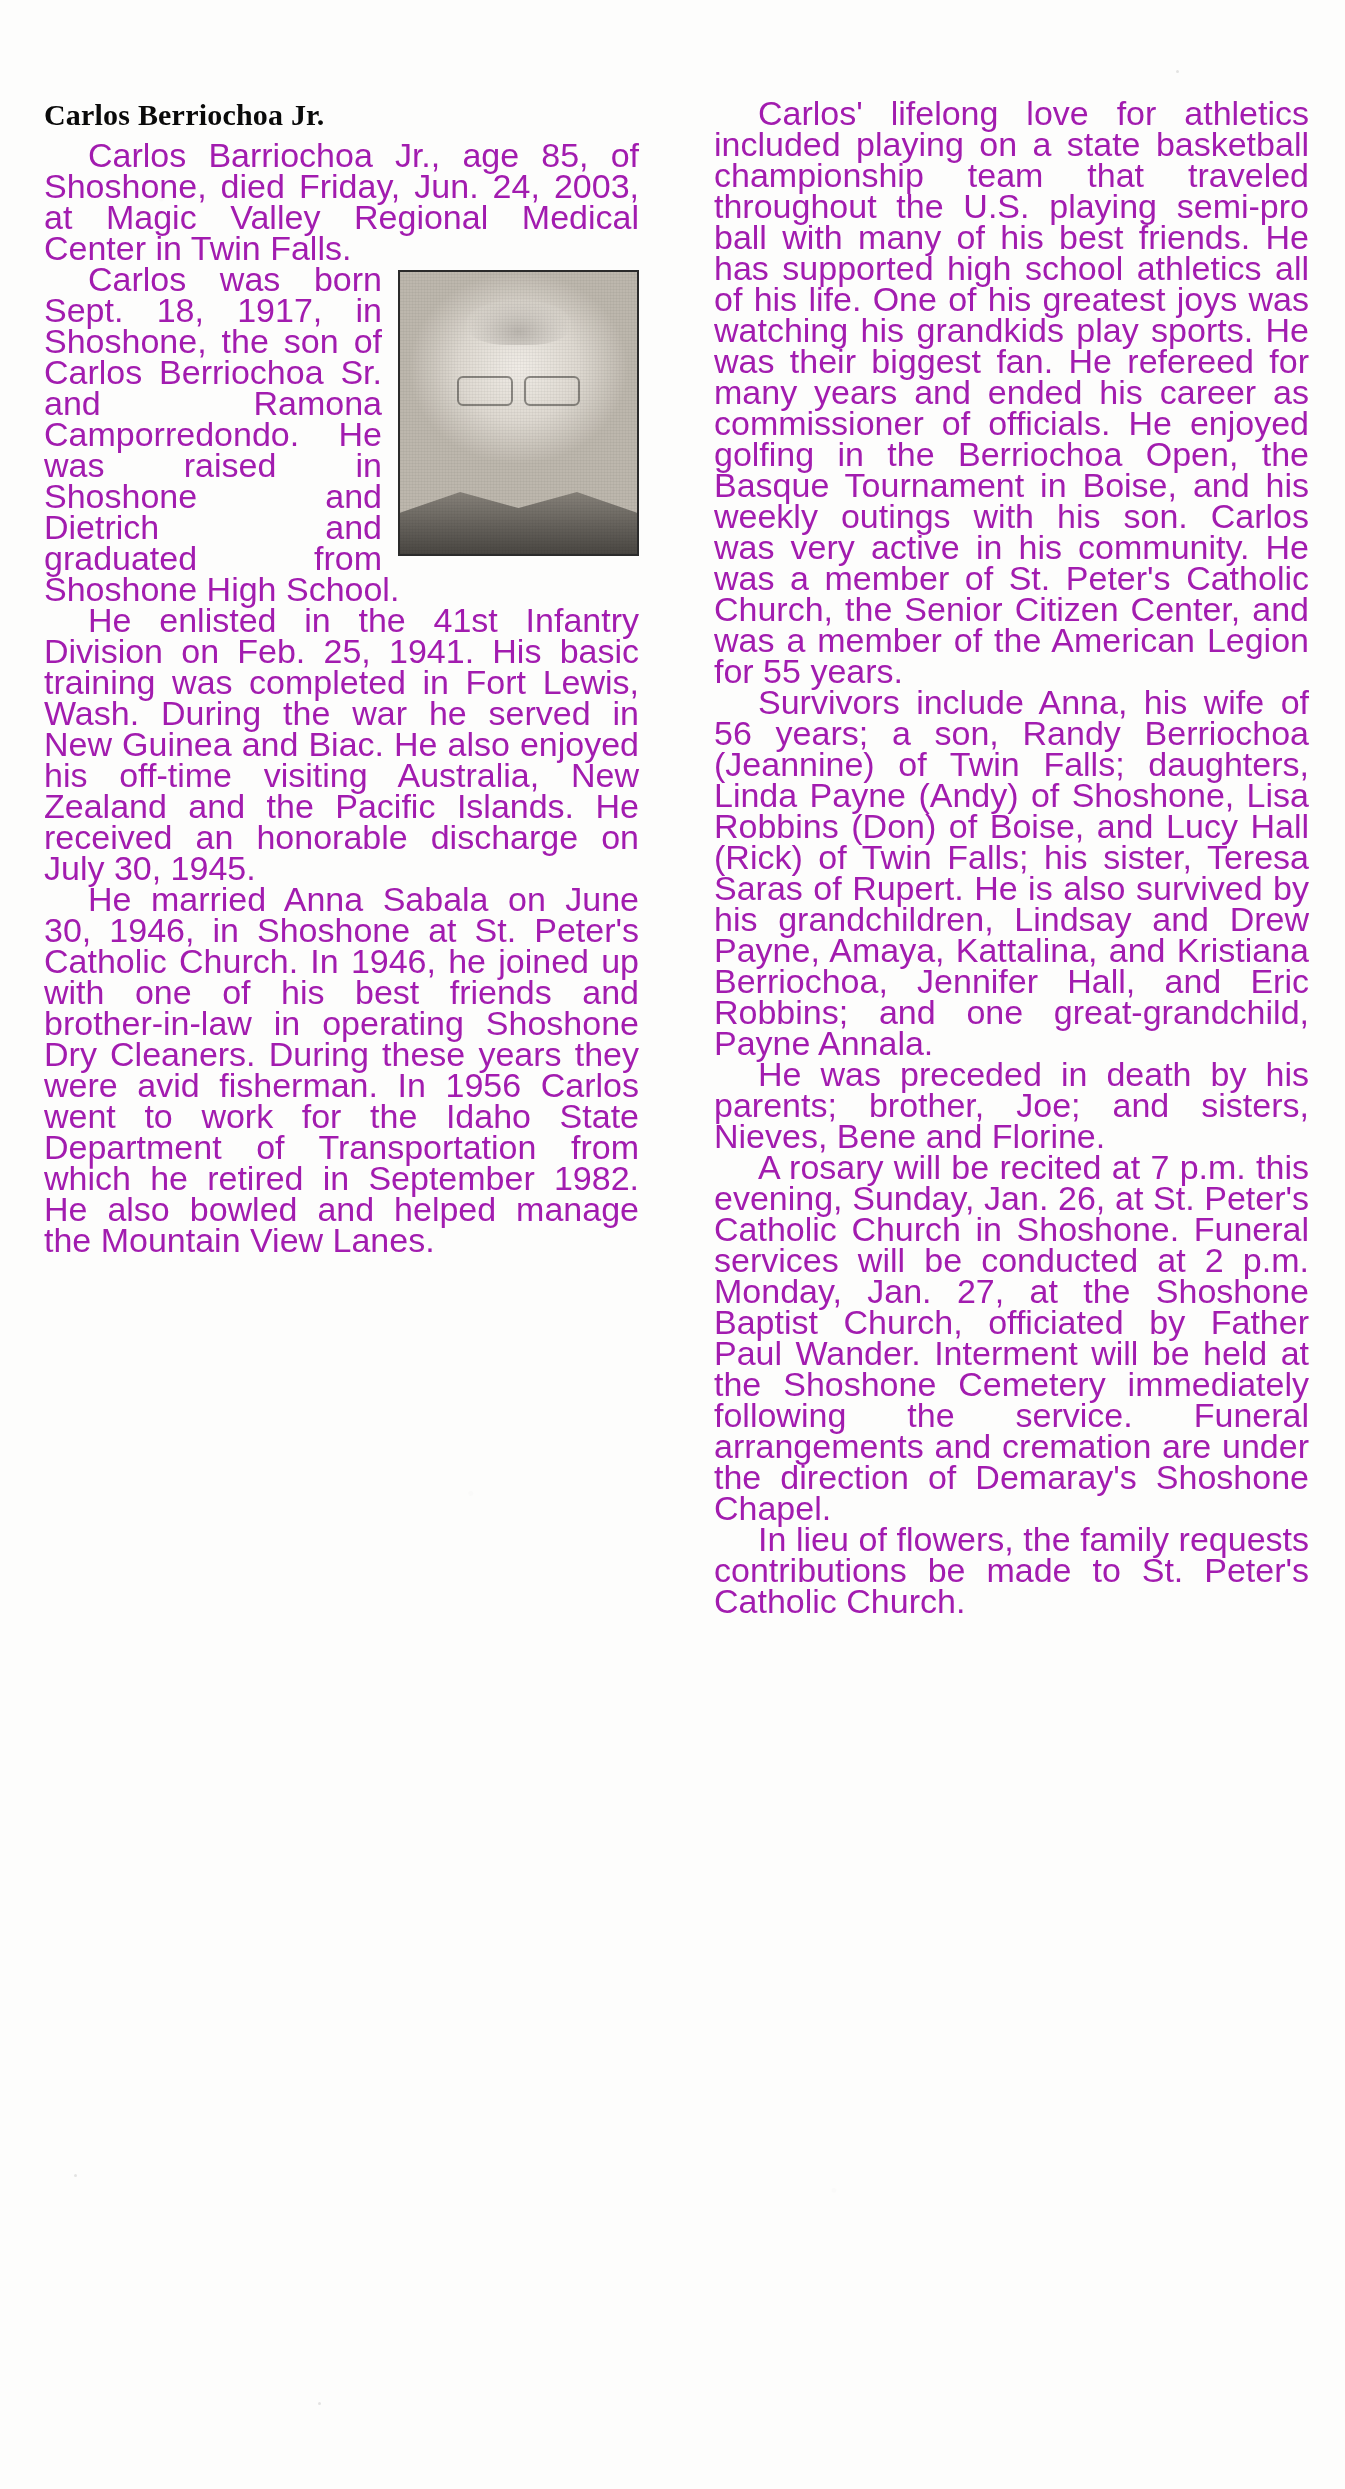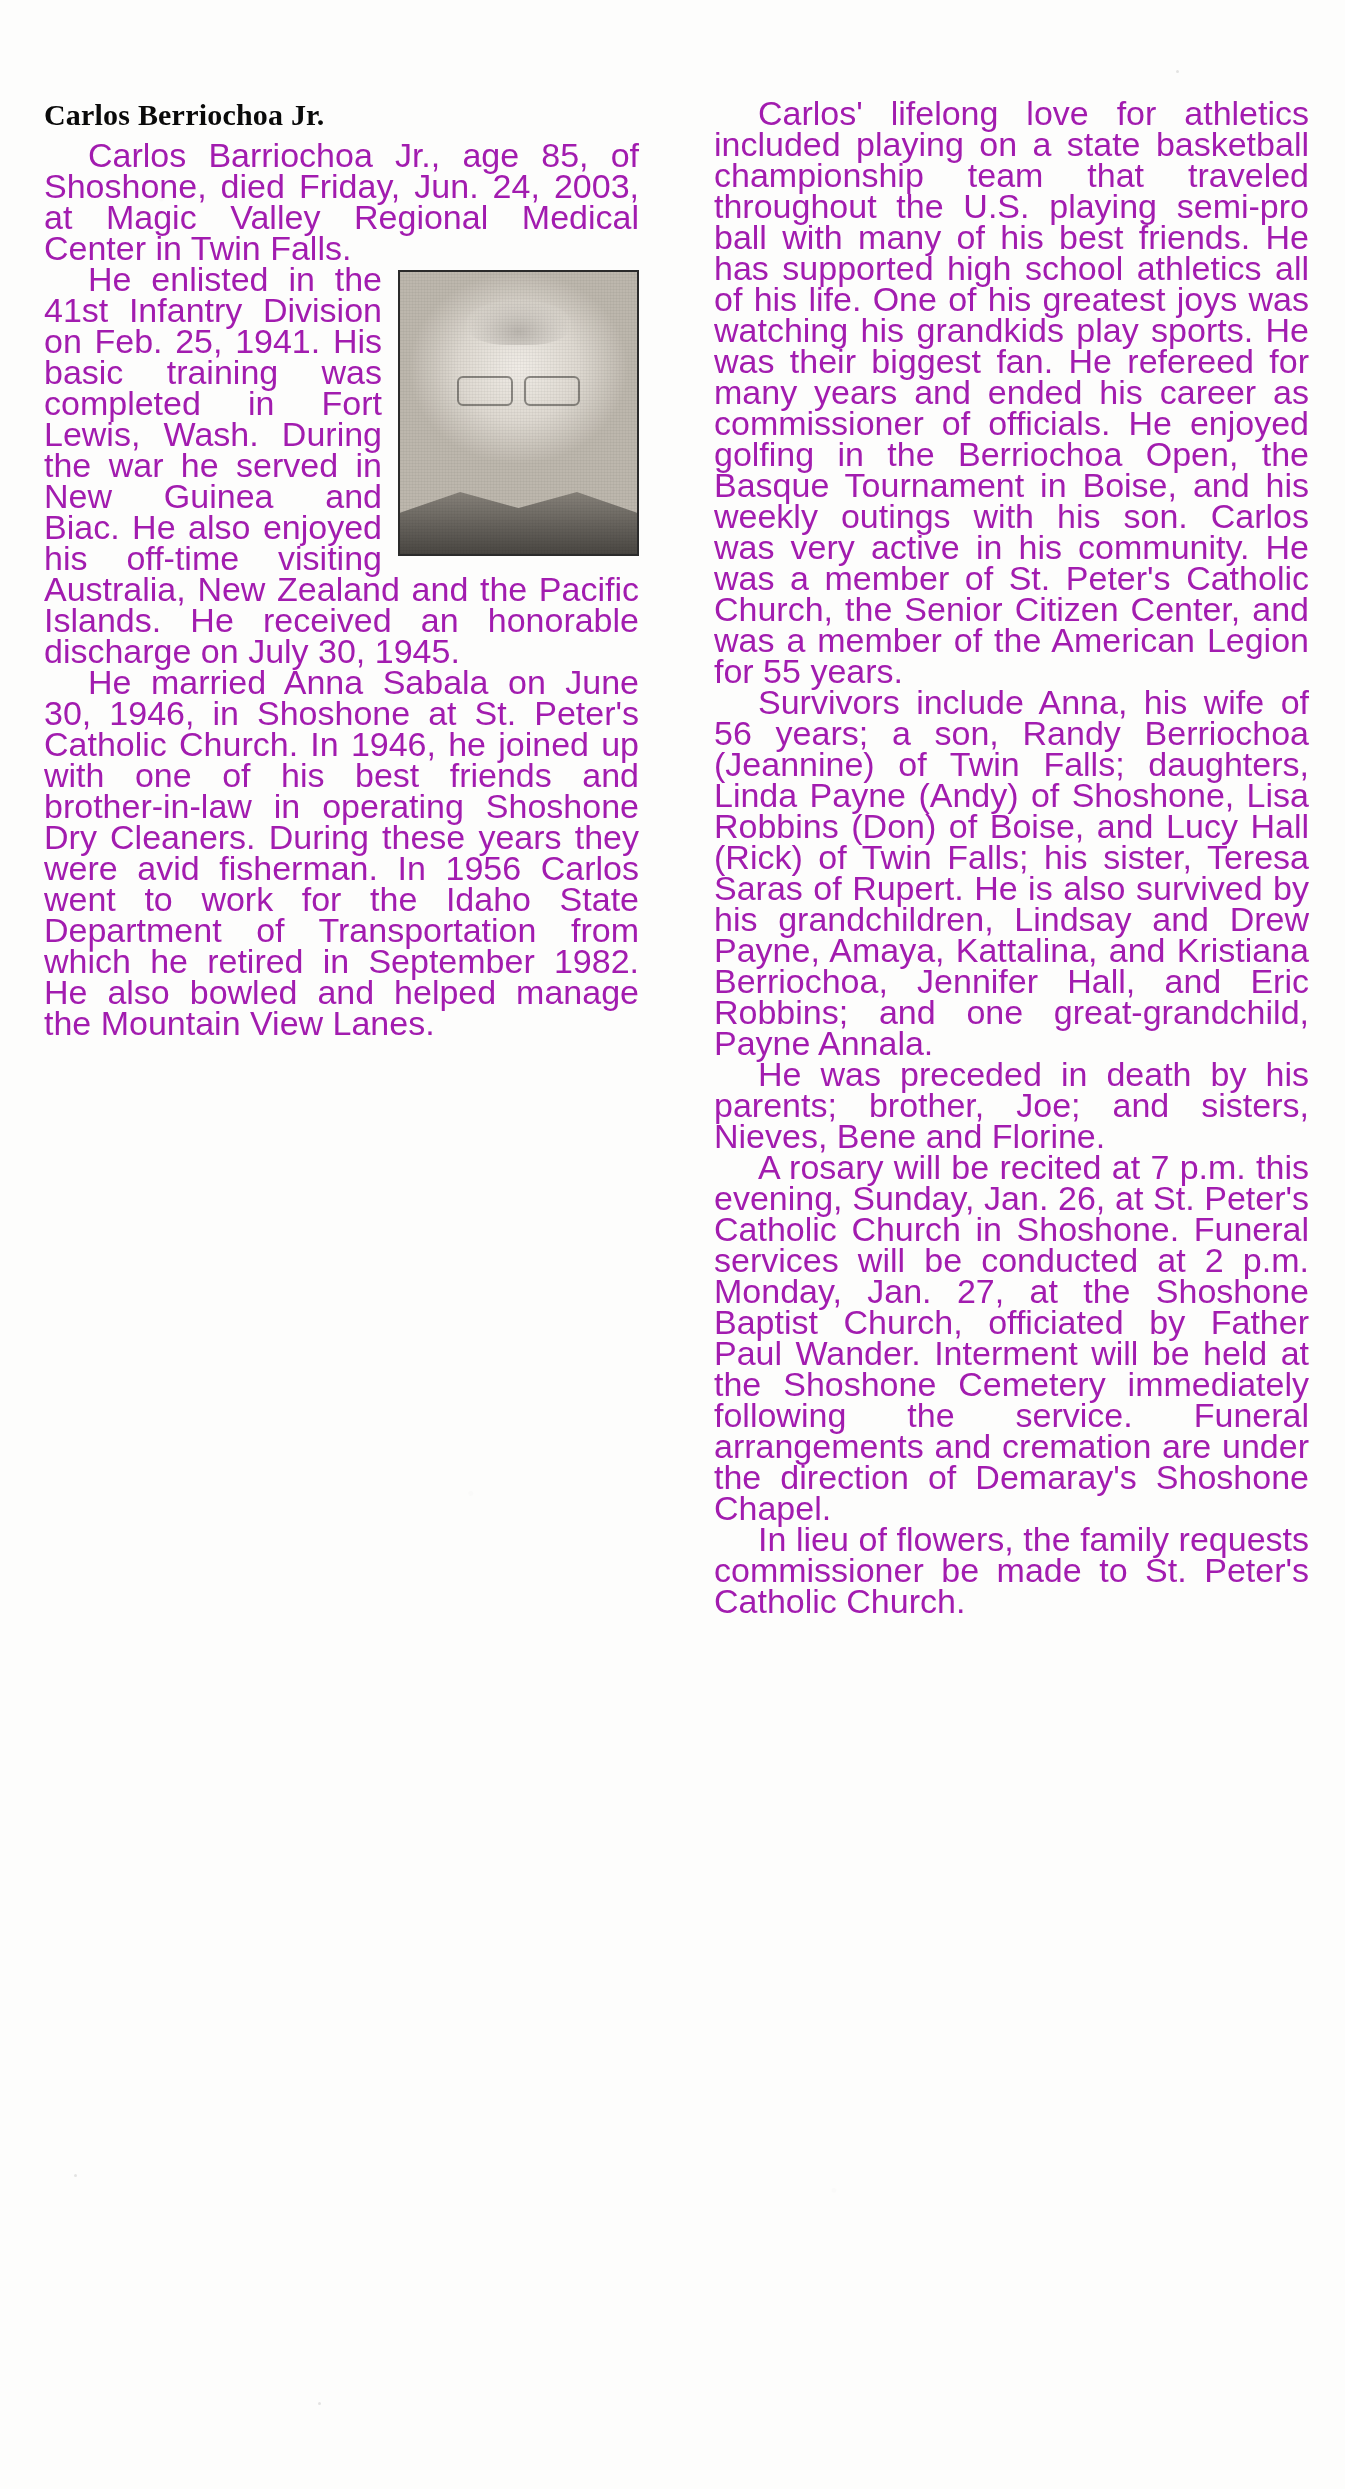--- a/index.html
+++ b/index.html
@@ -153,26 +153,27 @@
       <p class="body">Carlos Barriochoa Jr., age 85, of Shoshone, died Friday, Jun. 24, 2003, at Magic Valley Regional Medical Center in Twin Falls.</p>
 
       <div class="photo">
         <div class="portrait"></div>
         <div class="hairline"></div>
         <div class="glasses"></div>
         <div class="suit"></div>
         <div class="grain"></div>
       </div>
 
+      <p class="body">Carlos was born Sept. 18, 1917, in Shoshone, the son of Carlos Berriochoa Sr. and Ramona Camporredondo. He was raised in Shoshone and Dietrich and graduated from Shoshone High School.</p>
       <p class="body">He enlisted in the 41st Infantry Division on Feb. 25, 1941. His basic training was completed in Fort Lewis, Wash. During the war he served in New Guinea and Biac. He also enjoyed his off-time visiting Australia, New Zealand and the Pacific Islands. He received an honorable discharge on July 30, 1945.</p>
       <p class="body">He married Anna Sabala on June 30, 1946, in Shoshone at St. Peter's Catholic Church. In 1946, he joined up with one of his best friends and brother-in-law in operating Shoshone Dry Cleaners. During these years they were avid fisherman. In 1956 Carlos went to work for the Idaho State Department of Transportation from which he retired in September 1982. He also bowled and helped manage the Mountain View Lanes.</p>
     </div>
 
     <div class="col col-right">
       <p class="body">Carlos' lifelong love for athletics included playing on a state basketball championship team that traveled throughout the U.S. playing semi-pro ball with many of his best friends. He has supported high school athletics all of his life. One of his greatest joys was watching his grandkids play sports. He was their biggest fan. He refereed for many years and ended his career as commissioner of officials. He enjoyed golfing in the Berriochoa Open, the Basque Tournament in Boise, and his weekly outings with his son. Carlos was very active in his community. He was a member of St. Peter's Catholic Church, the Senior Citizen Center, and was a member of the American Legion for 55 years.</p>
       <p class="body">Survivors include Anna, his wife of 56 years; a son, Randy Berriochoa (Jeannine) of Twin Falls; daughters, Linda Payne (Andy) of Shoshone, Lisa Robbins (Don) of Boise, and Lucy Hall (Rick) of Twin Falls; his sister, Teresa Saras of Rupert. He is also survived by his grandchildren, Lindsay and Drew Payne, Amaya, Kattalina, and Kristiana Berriochoa, Jennifer Hall, and Eric Robbins; and one great-grandchild, Payne Annala.</p>
       <p class="body">He was preceded in death by his parents; brother, Joe; and sisters, Nieves, Bene and Florine.</p>
       <p class="body">A rosary will be recited at 7 p.m. this evening, Sunday, Jan. 26, at St. Peter's Catholic Church in Shoshone. Funeral services will be conducted at 2 p.m. Monday, Jan. 27, at the Shoshone Baptist Church, officiated by Father Paul Wander. Interment will be held at the Shoshone Cemetery immediately following the service. Funeral arrangements and cremation are under the direction of Demaray's Shoshone Chapel.</p>
-      <p class="body">In lieu of flowers, the family requests commissioner be made to St. Peter's Catholic Church.</p>
+      <p class="body">In lieu of flowers, the family requests contributions be made to St. Peter's Catholic Church.</p>
     </div>
 
   </div>
 </div>
 
 </body></html>

